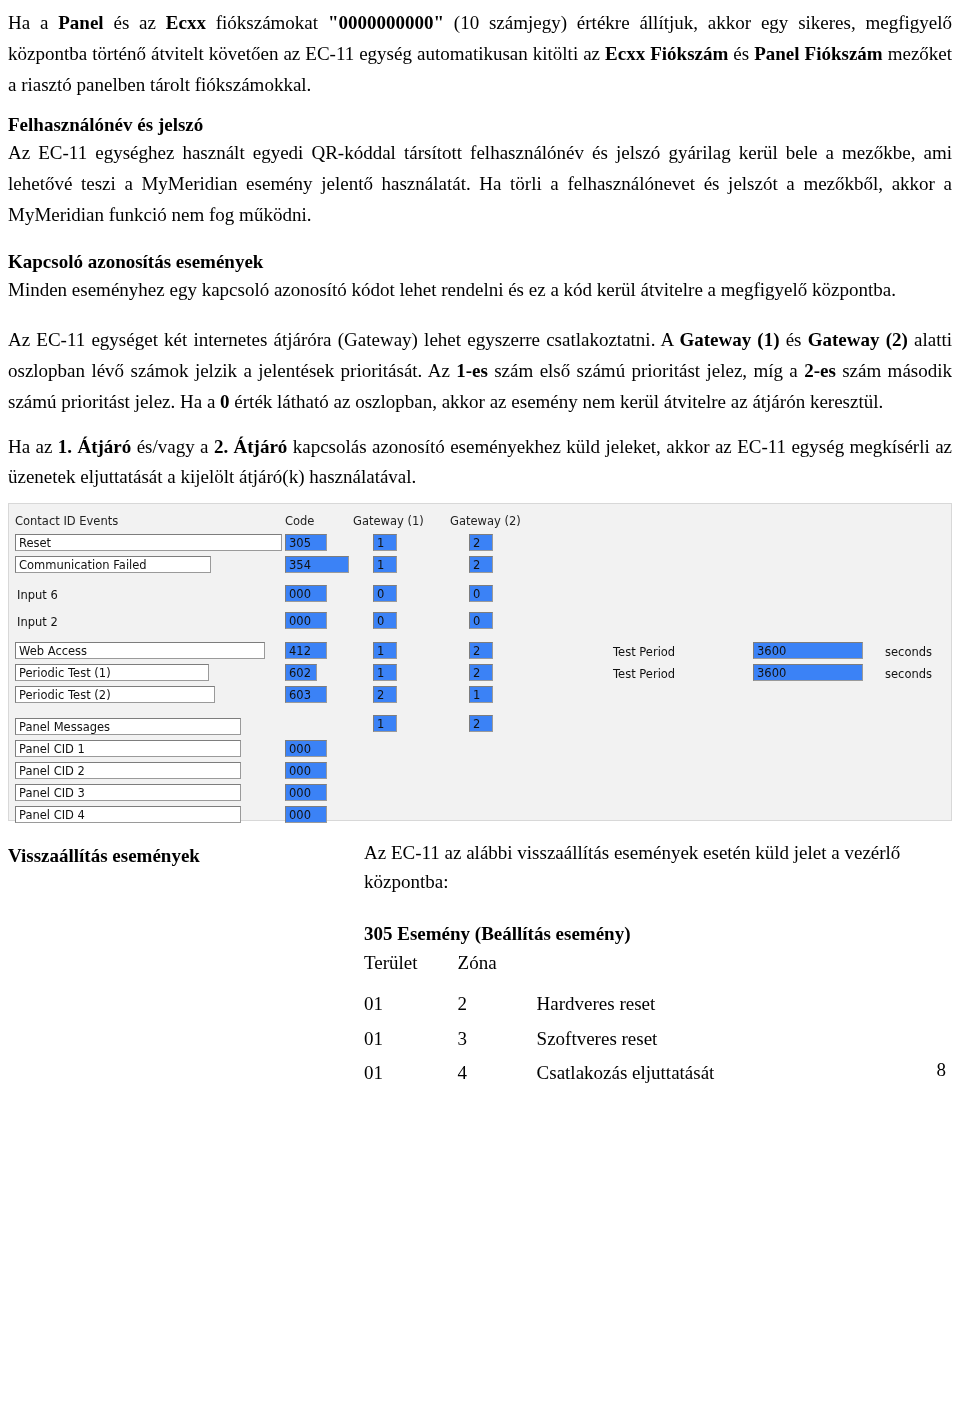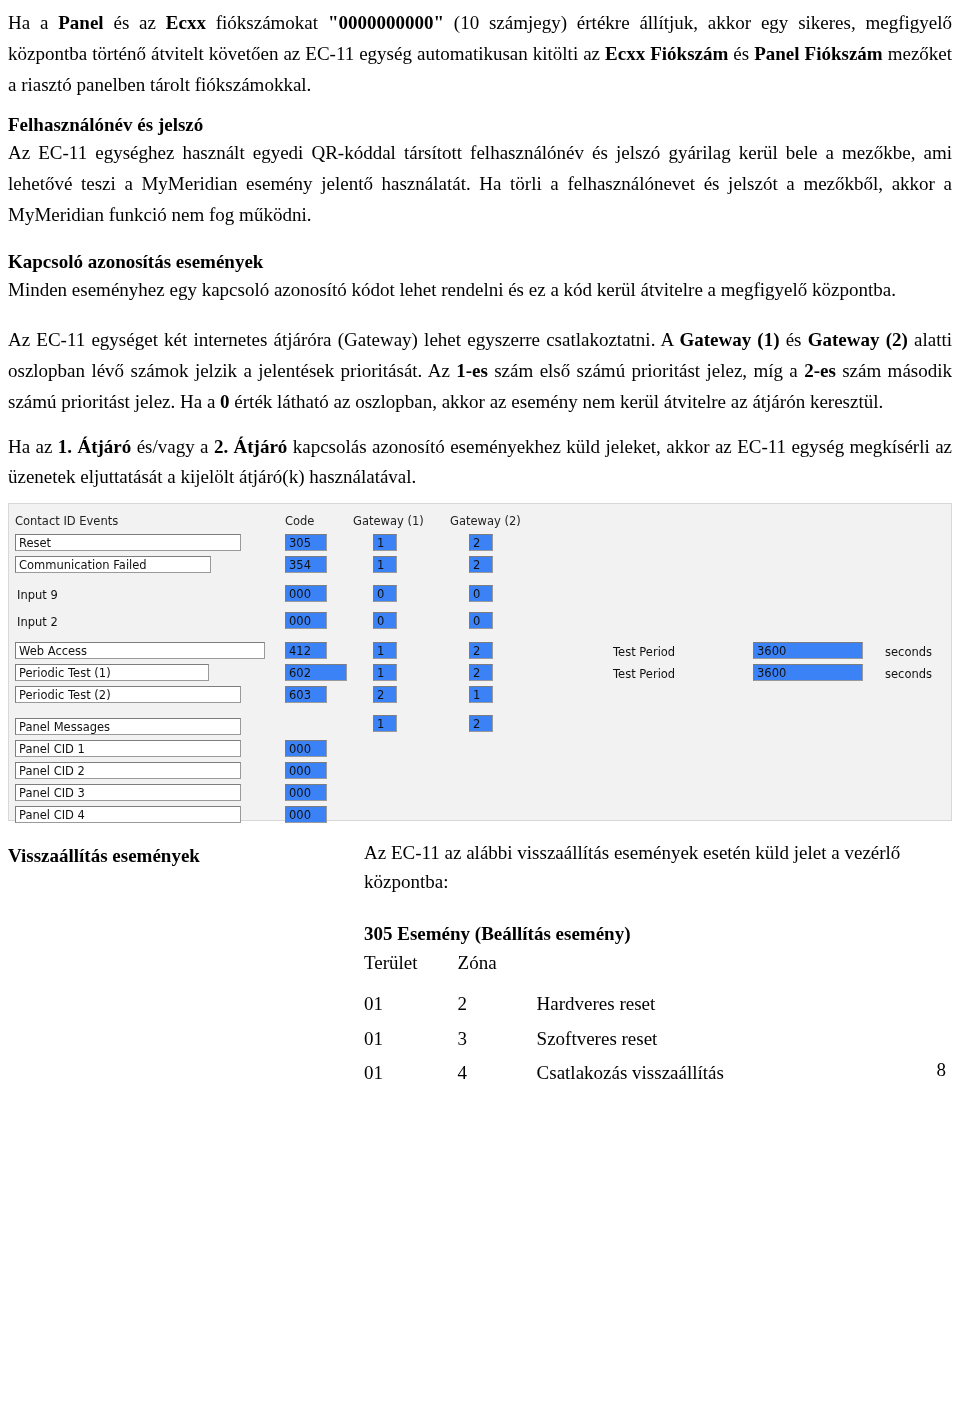--- a/index.html
+++ b/index.html
@@ -170,51 +170,51 @@
   </div>
 
   <div class="figure">
     <div class="fig-inner">
 
       <div class="col-head" style="left:2px; top:2px;">Contact ID Events</div>
       <div class="col-head" style="left:272px; top:2px;">Code</div>
       <div class="col-head" style="left:340px; top:2px;">Gateway (1)</div>
       <div class="col-head" style="left:437px; top:2px;">Gateway (2)</div>
 
-      <div class="lbl-box" style="left:2px; top:22px; width:226px;">Reset</div>
+      <div class="lbl-box" style="left:2px; top:22px; width:267px;">Reset</div>
       <div class="num-box" style="left:272px; top:22px; width:42px;">305</div>
       <div class="num-box" style="left:360px; top:22px; width:24px;">1</div>
       <div class="num-box" style="left:456px; top:22px; width:24px;">2</div>
 
       <div class="lbl-box" style="left:2px; top:44px; width:196px;">Communication Failed</div>
-      <div class="num-box" style="left:272px; top:44px; width:42px;">354</div>
+      <div class="num-box" style="left:272px; top:44px; width:64px;">354</div>
       <div class="num-box" style="left:360px; top:44px; width:24px;">1</div>
       <div class="num-box" style="left:456px; top:44px; width:24px;">2</div>
 
-      <div class="plain-lbl" style="left:4px; top:76px;">Input 9</div>
+      <div class="plain-lbl" style="left:4px; top:76px;">Input 6</div>
       <div class="num-box" style="left:272px; top:73px; width:42px;">000</div>
       <div class="num-box" style="left:360px; top:73px; width:24px;">0</div>
       <div class="num-box" style="left:456px; top:73px; width:24px;">0</div>
 
       <div class="plain-lbl" style="left:4px; top:103px;">Input 2</div>
       <div class="num-box" style="left:272px; top:100px; width:42px;">000</div>
       <div class="num-box" style="left:360px; top:100px; width:24px;">0</div>
       <div class="num-box" style="left:456px; top:100px; width:24px;">0</div>
 
       <div class="lbl-box" style="left:2px; top:130px; width:250px;">Web Access</div>
       <div class="num-box" style="left:272px; top:130px; width:42px;">412</div>
       <div class="num-box" style="left:360px; top:130px; width:24px;">1</div>
       <div class="num-box" style="left:456px; top:130px; width:24px;">2</div>
 
       <div class="lbl-box" style="left:2px; top:152px; width:194px;">Periodic Test (1)</div>
-      <div class="num-box" style="left:272px; top:152px; width:62px;">602</div>
+      <div class="num-box" style="left:272px; top:152px; width:32px;">602</div>
       <div class="num-box" style="left:360px; top:152px; width:24px;">1</div>
       <div class="num-box" style="left:456px; top:152px; width:24px;">2</div>
 
-      <div class="lbl-box" style="left:2px; top:174px; width:226px;">Periodic Test (2)</div>
+      <div class="lbl-box" style="left:2px; top:174px; width:200px;">Periodic Test (2)</div>
       <div class="num-box" style="left:272px; top:174px; width:42px;">603</div>
       <div class="num-box" style="left:360px; top:174px; width:24px;">2</div>
       <div class="num-box" style="left:456px; top:174px; width:24px;">1</div>
 
       <div class="lbl-box" style="left:2px; top:206px; width:226px;">Panel Messages</div>
       <div class="num-box" style="left:360px; top:203px; width:24px;">1</div>
       <div class="num-box" style="left:456px; top:203px; width:24px;">2</div>
 
       <div class="lbl-box" style="left:2px; top:228px; width:226px;">Panel CID 1</div>
       <div class="num-box" style="left:272px; top:228px; width:42px;">000</div>
@@ -259,21 +259,21 @@
             <td>Hardveres reset</td>
           </tr>
           <tr>
             <td>01</td>
             <td class="z">3</td>
             <td>Szoftveres reset</td>
           </tr>
           <tr>
             <td>01</td>
             <td class="z">4</td>
-            <td>Csatlakozás visszaállítás</td>
+            <td>Csatlakozás eljuttatását</td>
           </tr>
         </tbody>
       </table>
     </div>
   </div>
 
   <div class="pagenum">8</div>
 
 </div>
 

